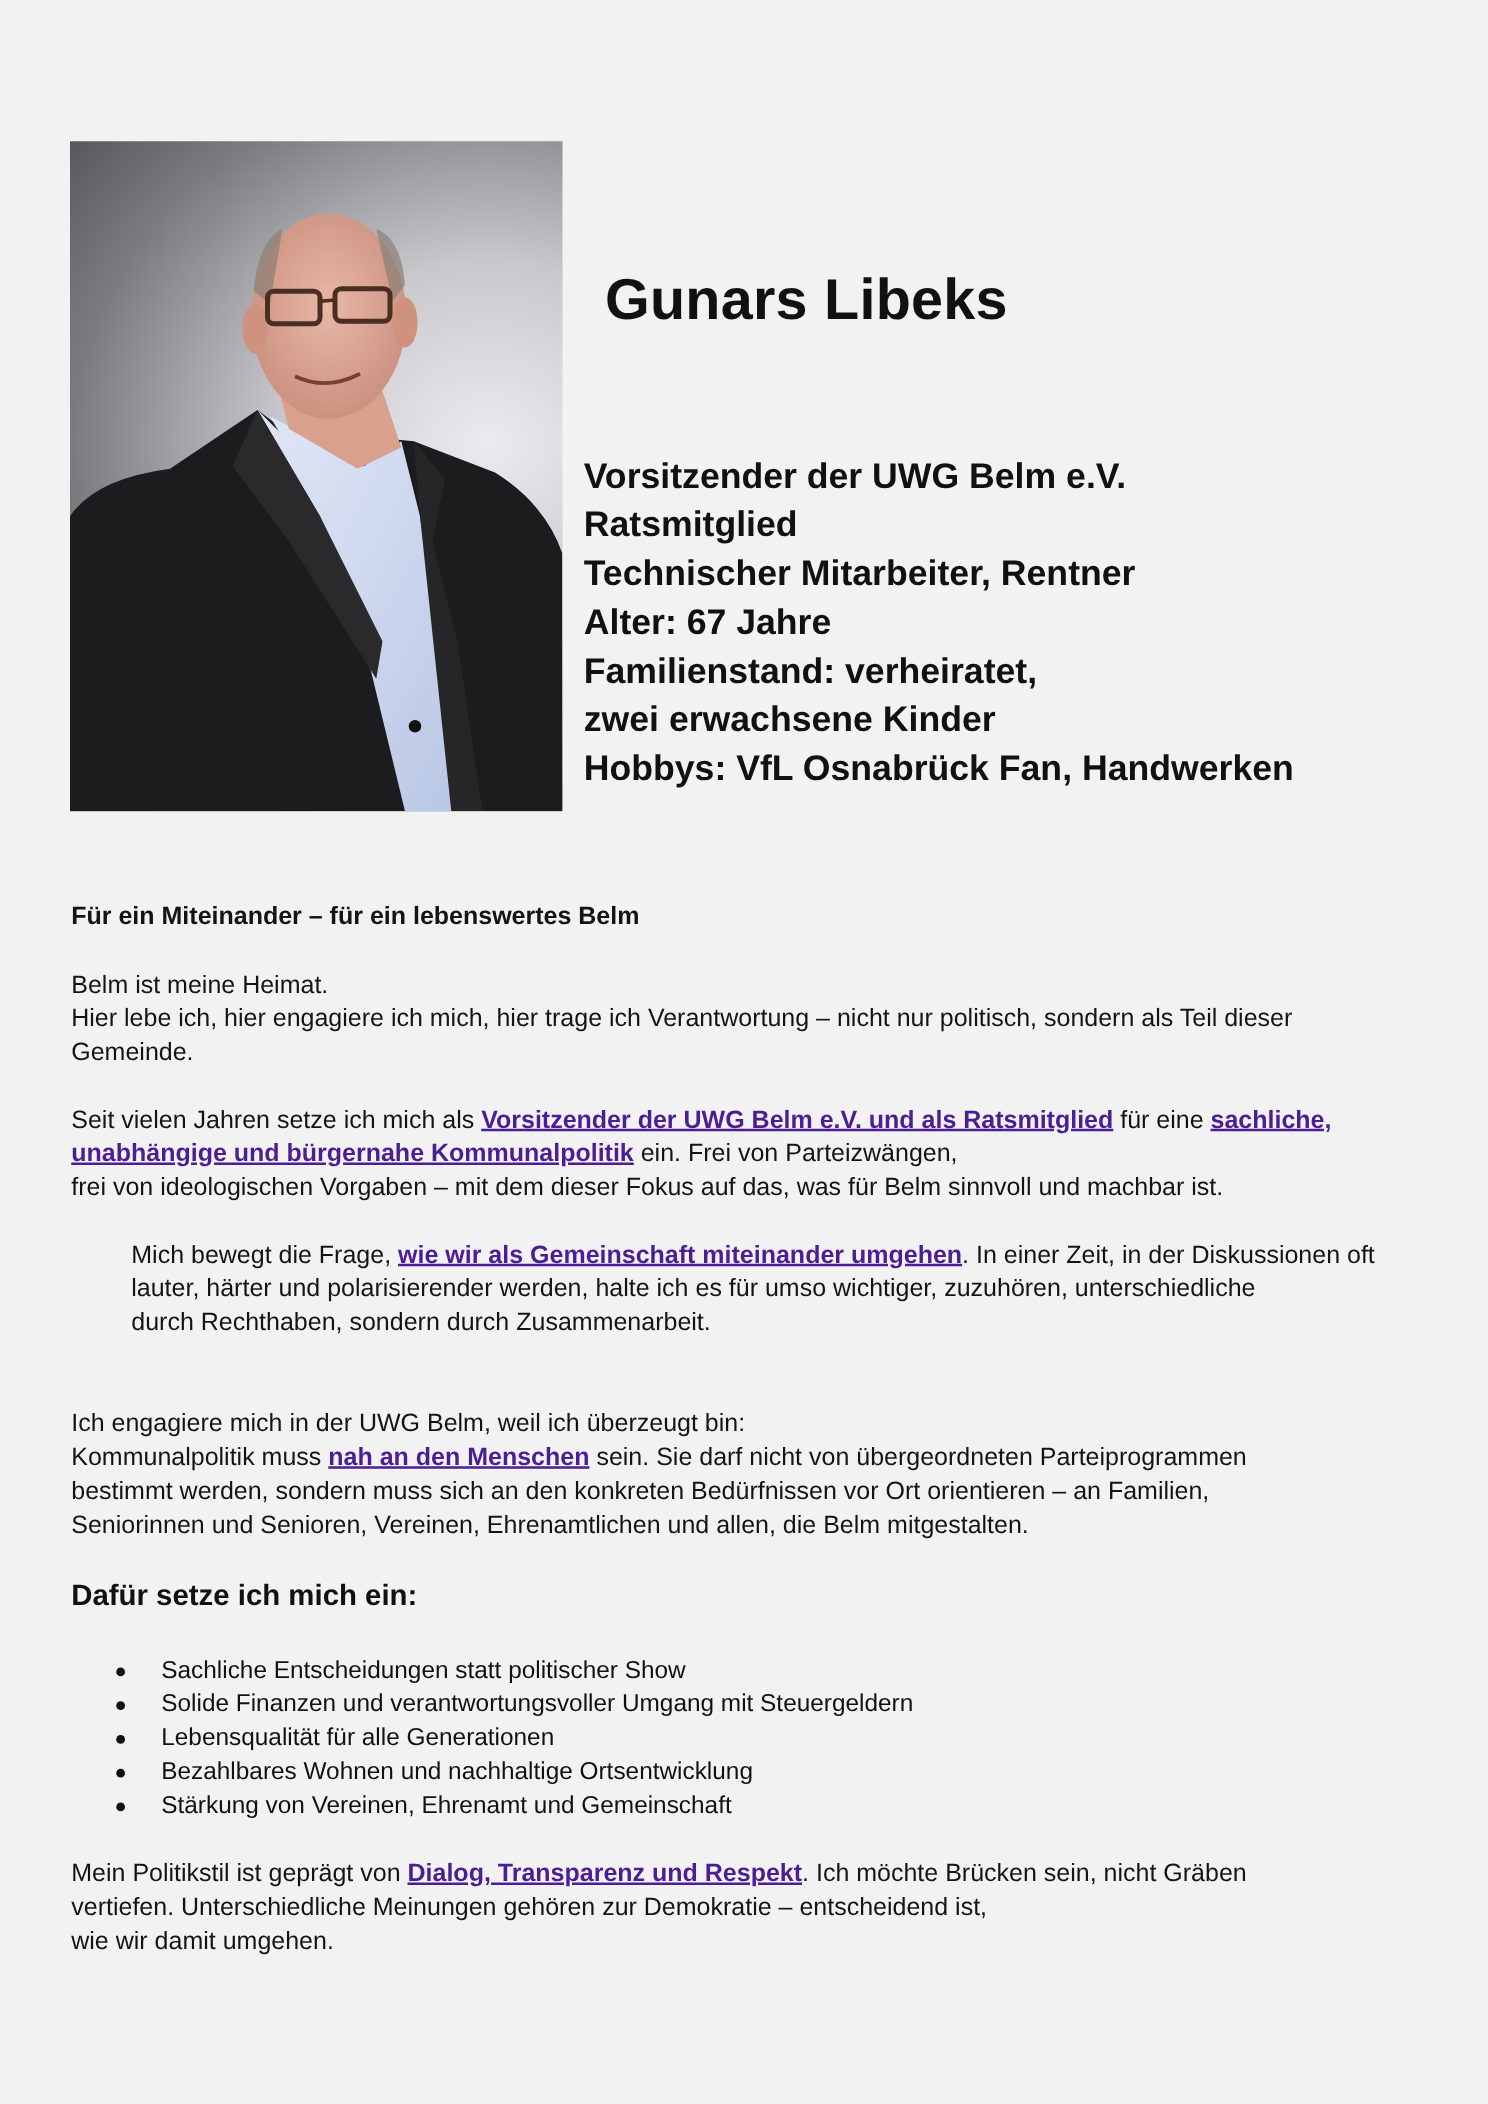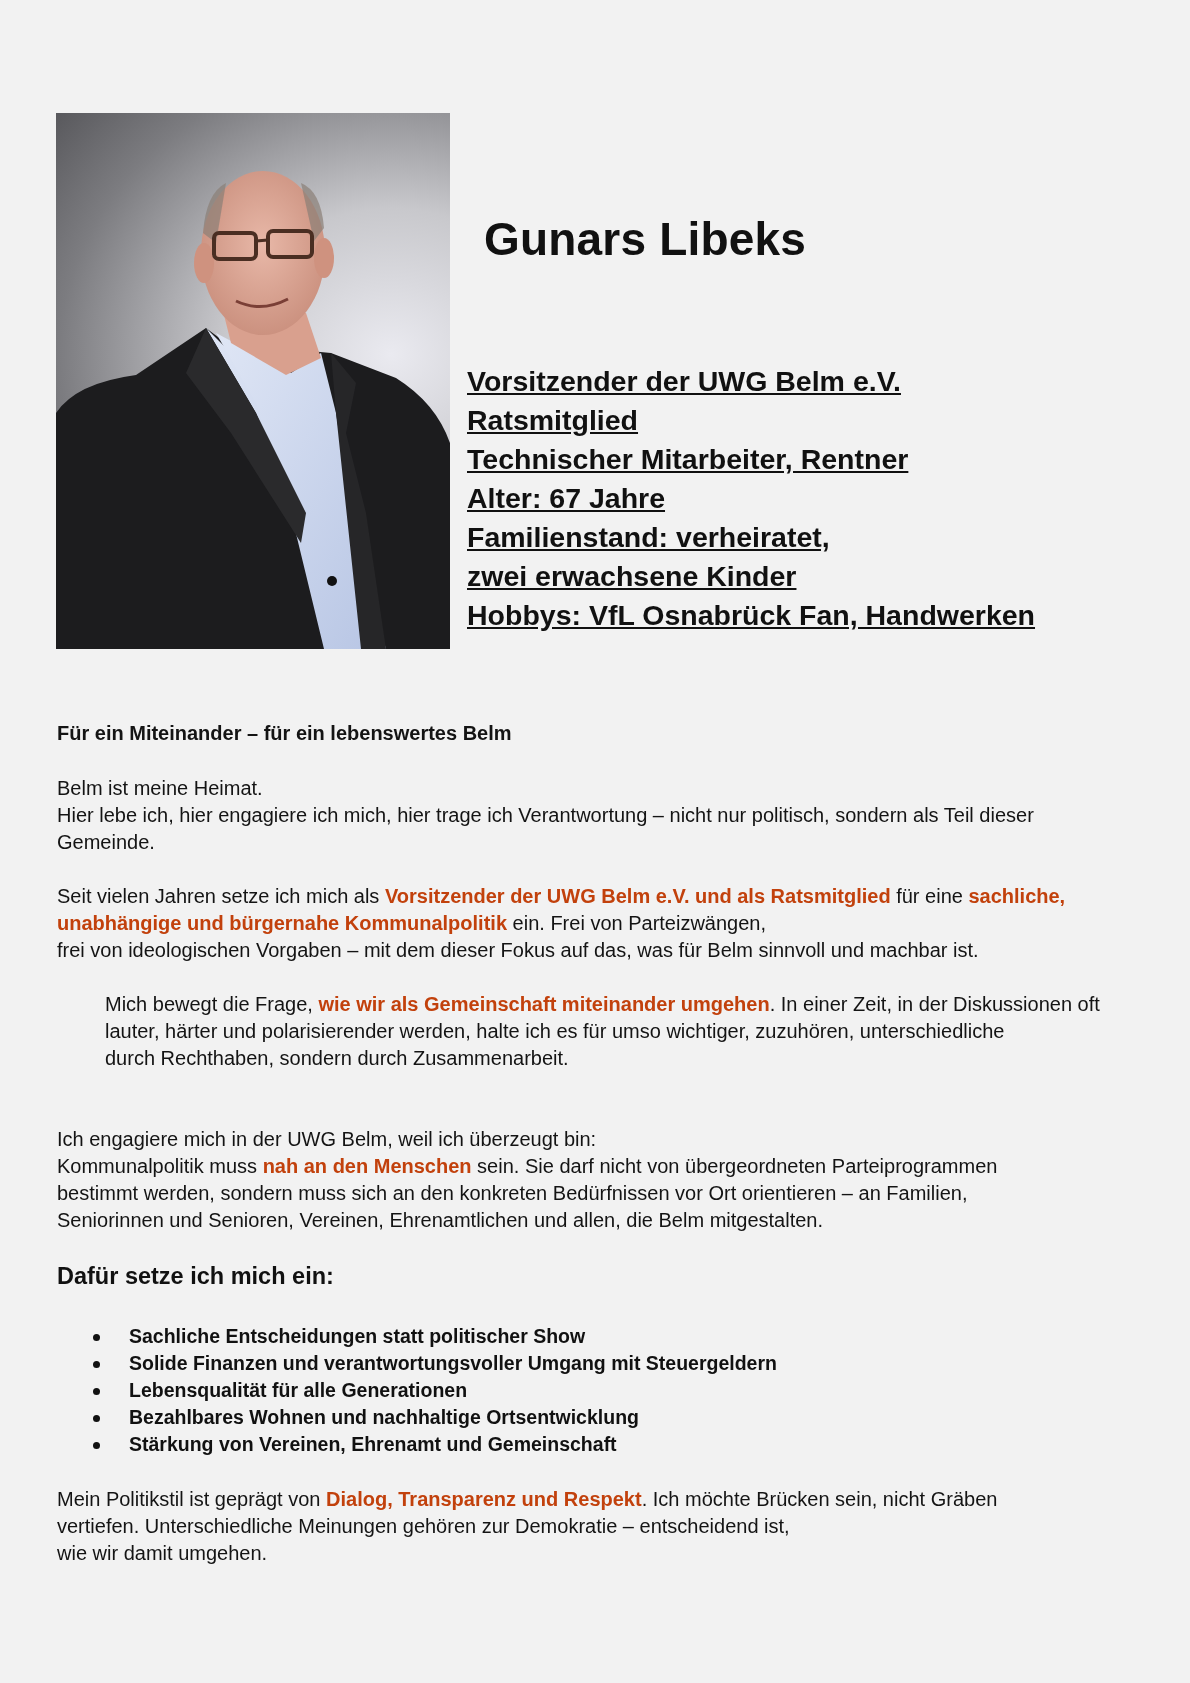--- a/index.html
+++ b/index.html
@@ -18,39 +18,39 @@
   }
   .photo svg { width: 100%; height: 100%; display: block; }
   .name {
     position: absolute; left: 468px; top: 196px;
     font-size: 46px; font-weight: bold; margin: 16px; letter-spacing: 0.2px;
   }
   .facts {
     position: absolute; left: 467px; top: 362px;
     font-size: 28.5px; font-weight: bold; line-height: 39px;
   }
-  .facts div { white-space: nowrap; text-decoration: underline; }
+  .facts div { white-space: nowrap; }
   .body-text {
     position: absolute; left: 57px; width: 1080px;
     font-size: 20px; line-height: 27px; color: #141414;
   }
-  .body-text b { font-weight: bold; color: #c2410c; }
+  .body-text b { font-weight: bold; color: #4c1d95; text-decoration: underline; }
   .line { white-space: nowrap; }
   .subtitle { top: 720px; font-weight: bold; }
   .p1 { top: 775px; }
   .p2 { top: 883px; }
   .p3 { top: 991px; margin-left: 48px; }
   .p4 { top: 1126px; }
   .section-heading {
     position: absolute; left: 57px; top: 1263px; margin: 0;
     font-size: 23.5px; font-weight: bold;
   }
   .bullets {
     position: absolute; left: 90px; top: 1323px; margin: 0; padding: 0;
-    list-style: none; font-size: 19.5px; line-height: 27px; font-weight: bold;
+    list-style: none; font-size: 19.5px; line-height: 27px; font-weight: normal;
   }
   .bullets li { position: relative; padding-left: 39px; white-space: nowrap; }
   .bullets li .dot {
     position: absolute; left: 3px; top: 11px; width: 7px; height: 7px;
     border-radius: 50%; background: #111;
   }
   .p5 { top: 1486px; }
 </style>
 </head>
 <body>

